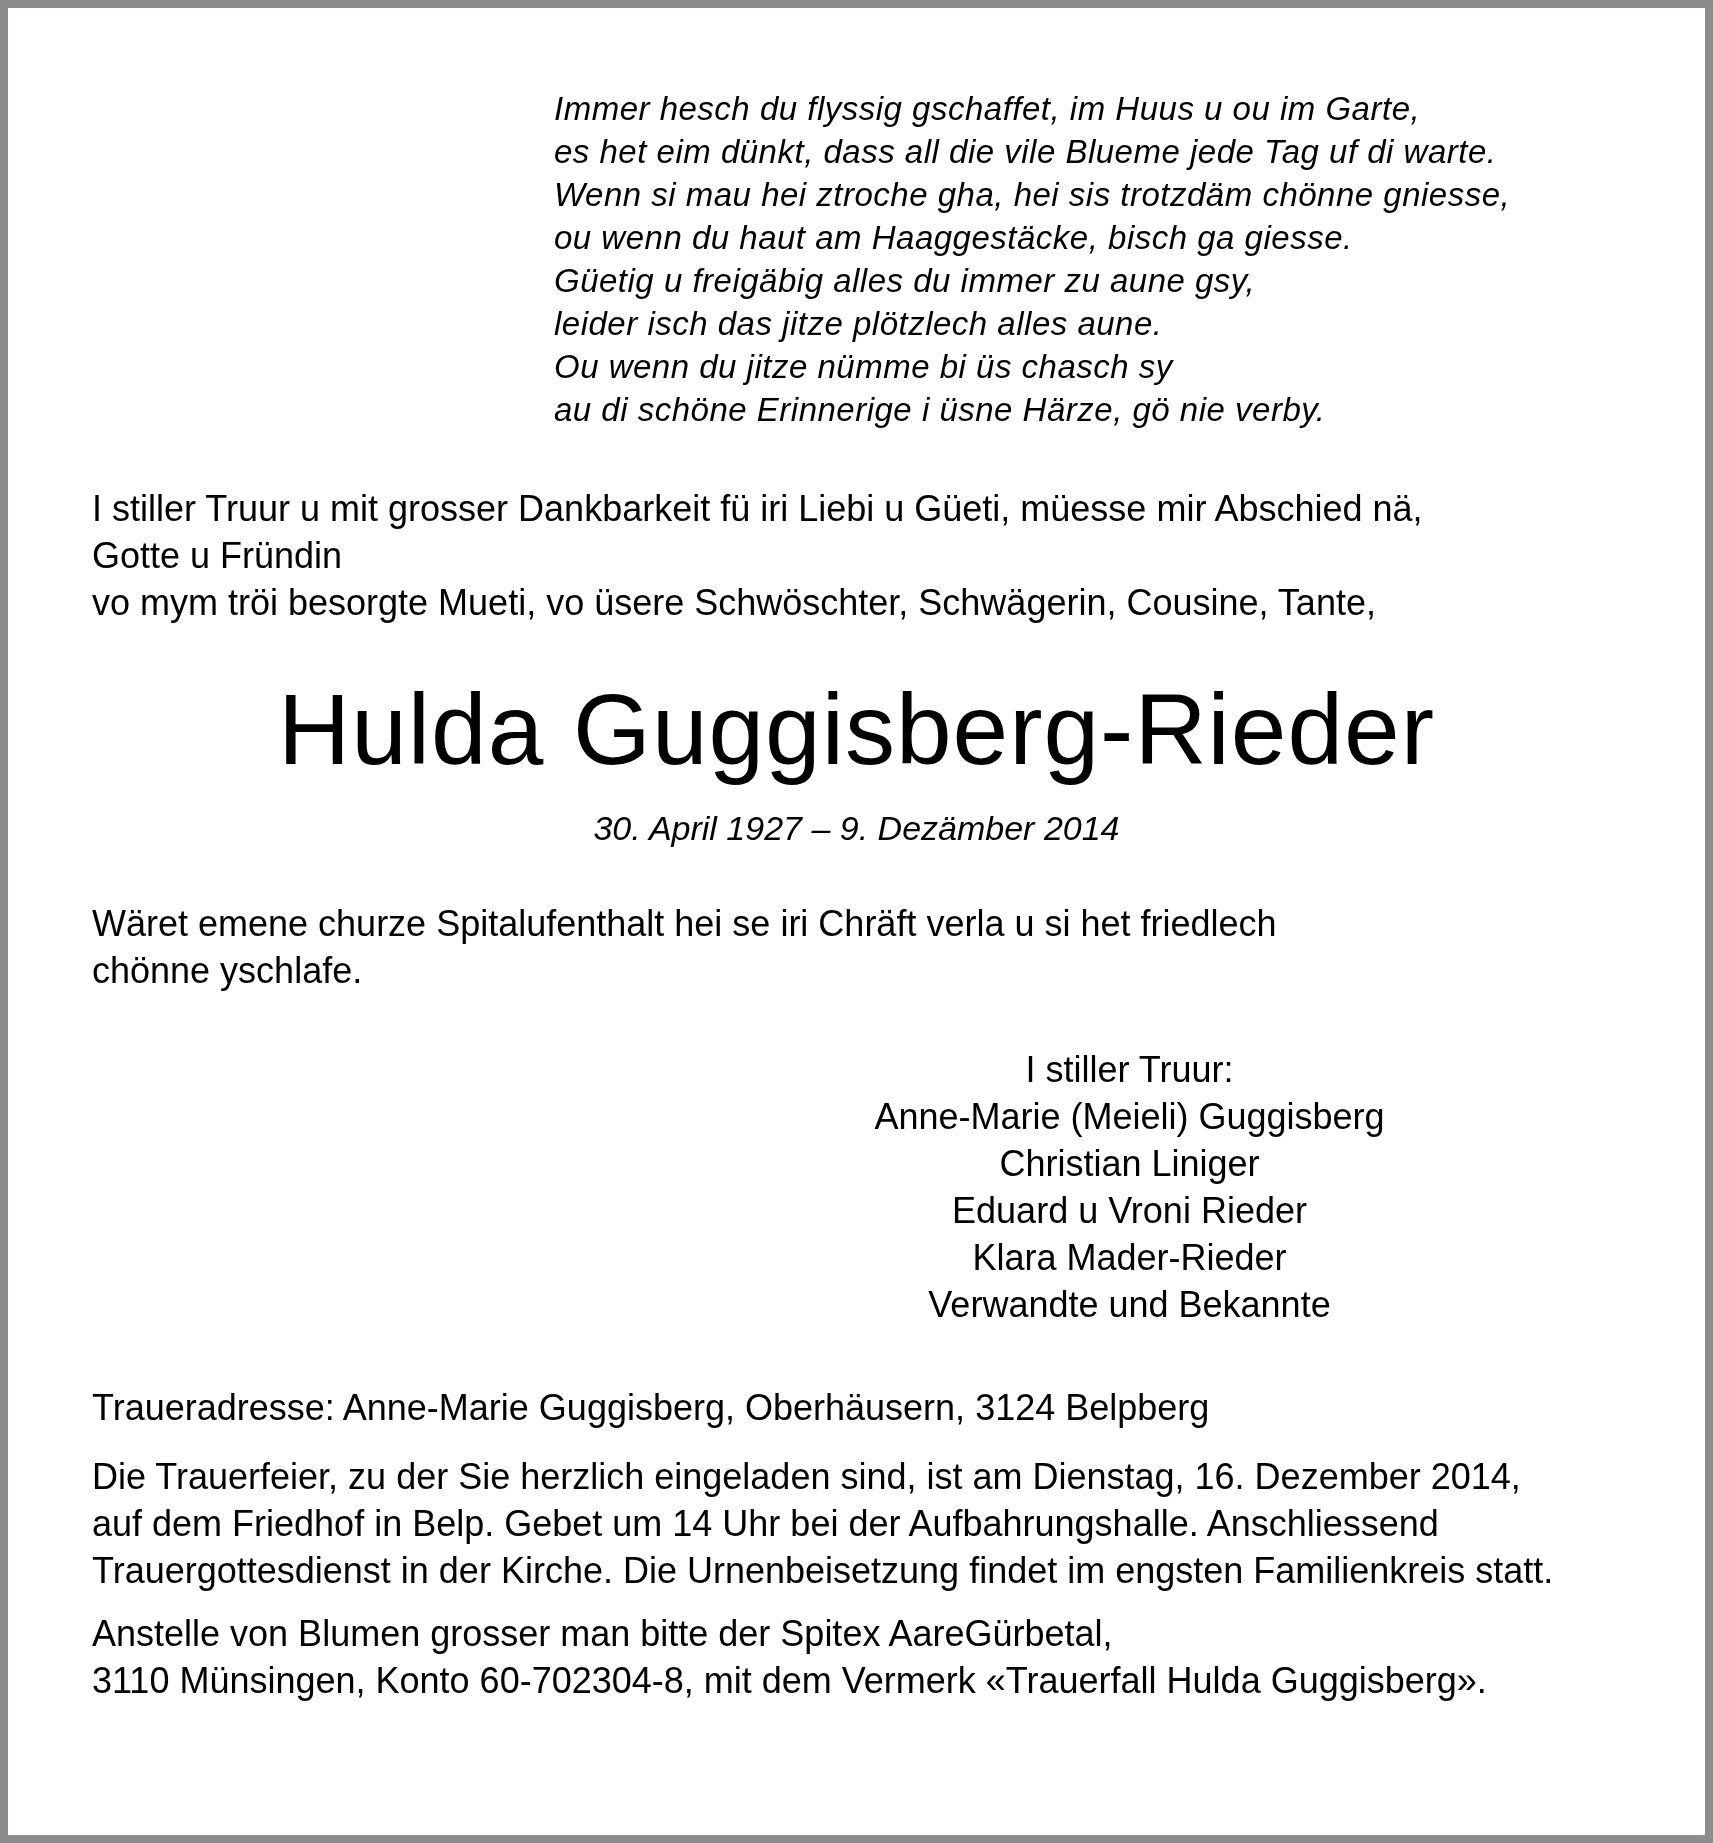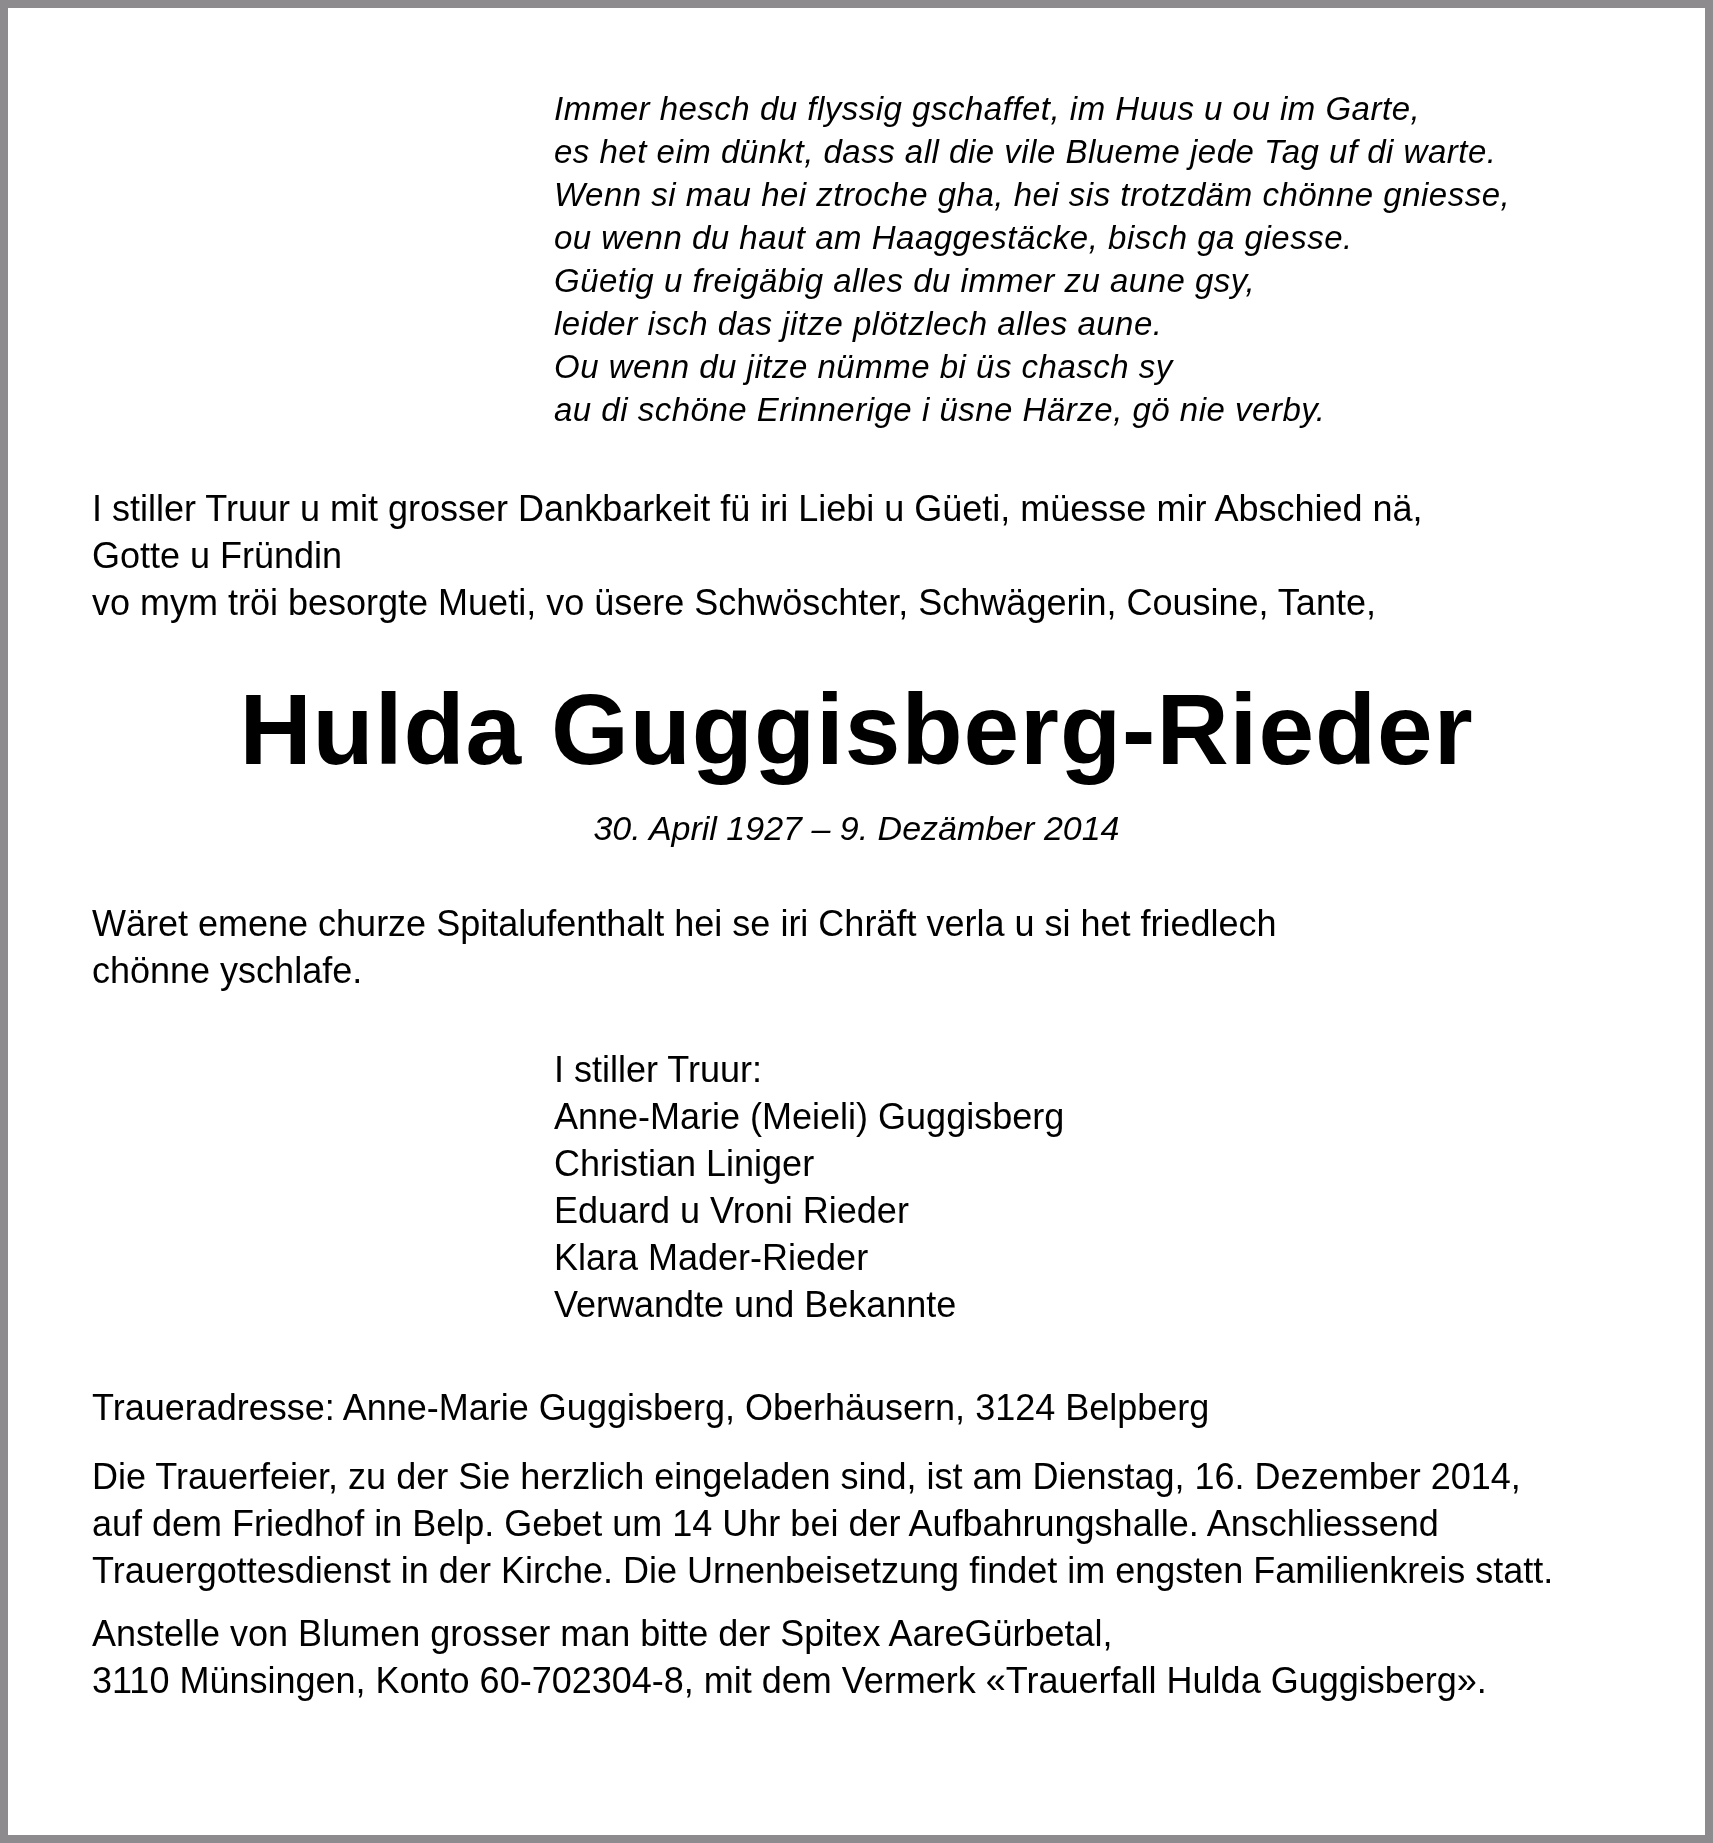--- a/index.html
+++ b/index.html
@@ -31,39 +31,40 @@
     font-size: 36px;
     line-height: 47px;
   }
   .title-block {
     text-align: center;
   }
   .name {
     margin-top: 46px;
     font-size: 100px;
     line-height: 114px;
-    font-weight: 700;
+    font-weight: 400;
     letter-spacing: 1px;
     white-space: nowrap;
   }
   .dates {
     margin-top: 20px;
     font-style: italic;
     font-size: 34px;
     line-height: 44px;
   }
   .passing {
     margin: 50px 0 0 84px;
     font-size: 36px;
     line-height: 47px;
   }
   .mourners {
     margin: 52px 0 0 546px;
     font-size: 36px;
     line-height: 47px;
+    text-align: center;
   }
   .address {
     margin: 56px 0 0 84px;
     font-size: 36px;
     line-height: 47px;
   }
   .funeral {
     margin: 22px 0 0 84px;
     font-size: 36px;
     line-height: 47px;

